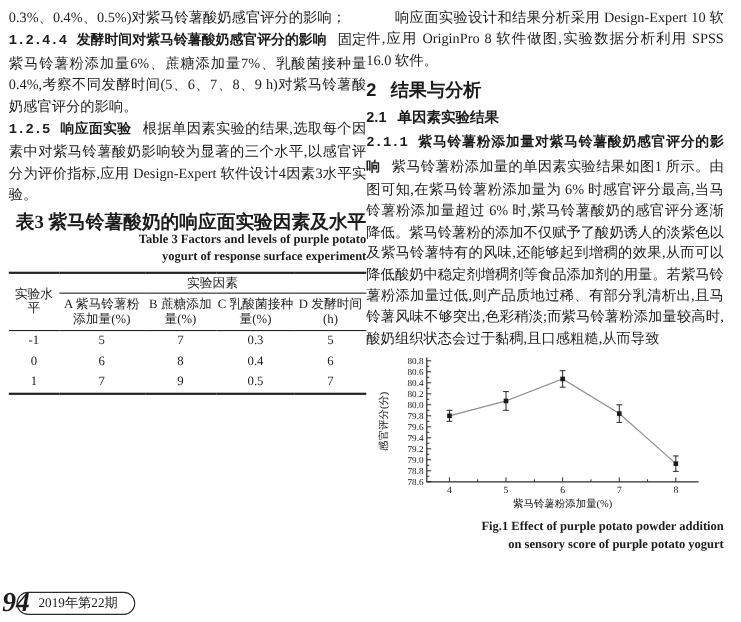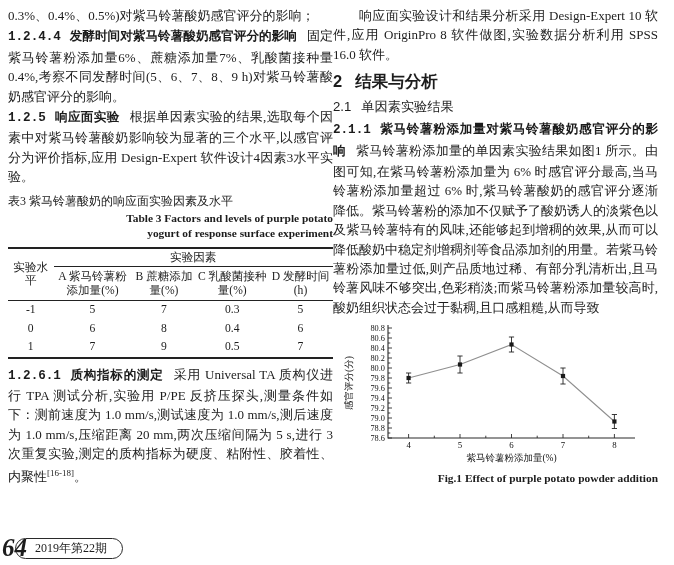--- a/index.html
+++ b/index.html
@@ -11,23 +11,23 @@
   .col{width:325px}
   .para{font-size:13px;line-height:19.4px;text-align:justify;margin:0 0 1px 0}
   .para.indent{text-indent:2em}
   .sec-num,.sec-title{
     font-family:Liberation Mono, monospace;font-weight:bold;font-size:12.6px;
   }
   .sec-num{margin-right:.7em}
   .sec-title{margin-right:.8em}
   .h-big{font-family:"Liberation Sans",sans-serif;font-weight:bold;font-size:16.5px;margin:7px 0 5px 0}
   .h-big .hn{margin-right:13px}
-  .h-mid{font-family:"Liberation Sans",sans-serif;font-weight:normal;font-size:13.2px;margin:4px 0 3px 0}
+  .h-mid{font-family:"Liberation Sans",sans-serif;font-weight:bold;font-size:13.2px;margin:4px 0 3px 0}
   .h-mid .hn{margin-right:10px}
-  .cap-zh{font-weight:normal;font-size:12px;text-align:left;margin:6px 0 1px 0;line-height:17px}
+  .cap-zh{font-weight:bold;font-size:17px;text-align:right;margin:6px 0 1px 0;line-height:17px}
   .cap-en{font-weight:bold;font-size:11.4px;text-align:right;margin:0;line-height:15.5px}
   .factor-table{
     width:100%;border-collapse:collapse;table-layout:fixed;
     border-top:2.2px solid #222;border-bottom:2.2px solid #222;
     font-size:11.6px;margin:5px 0 6px 0;
   }
   .factor-table th,.factor-table td{text-align:center;vertical-align:middle;padding:1px 1px;font-weight:normal}
   .factor-table th{border-bottom:1.4px solid #222;line-height:13.5px;padding:3px 1px}
   .factor-table th.group{border-bottom:1px solid #222;padding:2px 0}
   .factor-table td{line-height:16.5px}
@@ -101,23 +101,20 @@
           <td>1</td>
           <td>7</td>
           <td>9</td>
           <td>0.5</td>
           <td>7</td>
         </tr>
       </tbody>
     </table>
 
 
-    <p class="para">
-      <span class="sec-num">1.2.6.1</span><span class="sec-title">质构指标的测定</span><span>采用 Universal TA 质构仪进行 TPA 测试分析,实验用 P/PE 反挤压探头,测量条件如下：测前速度为 1.0 mm/s,测试速度为 1.0 mm/s,测后速度为 1.0 mm/s,压缩距离 20 mm,两次压缩间隔为 5 s,进行 3 次重复实验,测定的质构指标为硬度、粘附性、胶着性、内聚性</span><sup>[16-18]</sup><span>。</span>
-    </p>
 
   </div>
 
   <div class="col">
     <p class="para indent"><span>响应面实验设计和结果分析采用 Design-Expert 10 软件,应用 OriginPro 8 软件做图,实验数据分析利用 SPSS 16.0 软件。</span></p>
 
     <p class="h-big">
       <span class="hn">2</span><span>结果与分析</span>
     </p>
 
@@ -211,19 +208,20 @@
           <rect x="116.9" y="41.4" width="4.2" height="4.2" fill="#1a1a1a"></rect>
           <rect x="168.4" y="21.4" width="4.2" height="4.2" fill="#1a1a1a"></rect>
           <rect x="219.9" y="52.9" width="4.2" height="4.2" fill="#1a1a1a"></rect>
           <rect x="271.3" y="98.4" width="4.2" height="4.2" fill="#1a1a1a"></rect>
           <text x="170.5" y="140" text-anchor="middle" font-size="9.5" fill="#111">紫马铃薯粉添加量(%)</text>
           <text x="11" y="62" text-anchor="middle" font-size="9.5" fill="#111" transform="rotate(-90 11 62)">感官评分(分)</text>
         </svg>
     </div>
 
     <p class="cap-en">Fig.1  Effect of purple potato powder addition</p>
+    <p class="cap-en">on sensory score of purple potato yogurt</p>
   </div>
 </div>
 
 <div class="footer">
-  <span class="pagenum">64</span>
+  <span class="pagenum">94</span>
   <span class="pill">2019年第22期</span>
 </div>
 
 </body></html>

